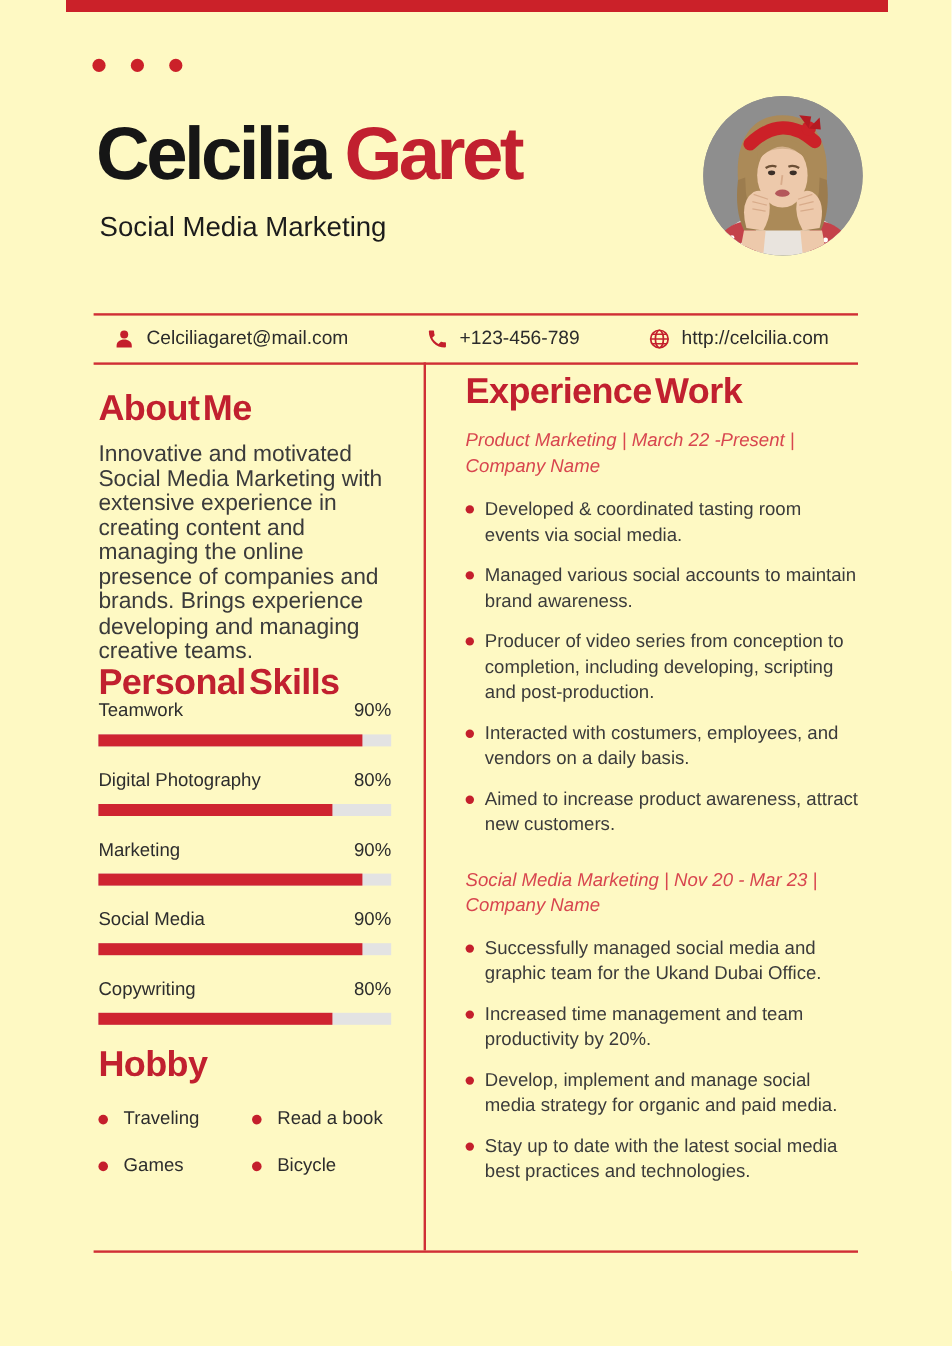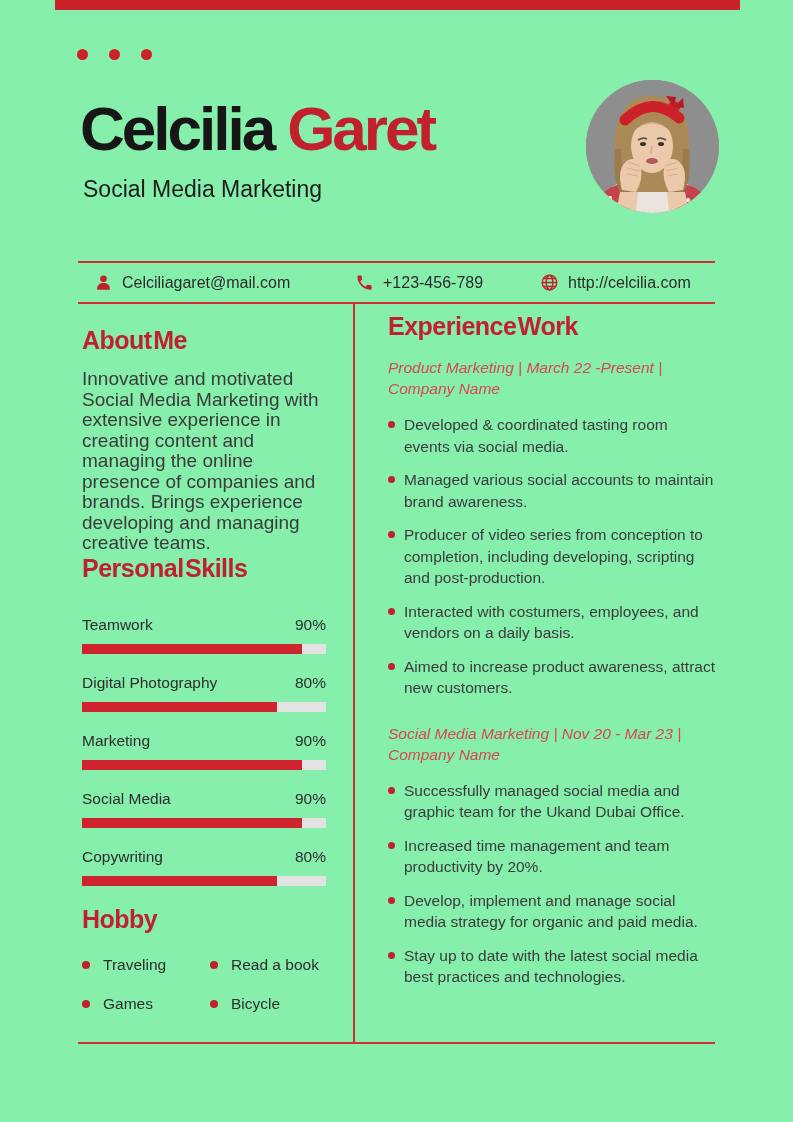--- a/index.html
+++ b/index.html
@@ -1,17 +1,17 @@
 <!DOCTYPE html>
 <html><head>
 <meta charset="utf-8">
 <style>
   html,body { margin:0; padding:0; background:#ffffff; }
   .page {
-    position:relative; width:793px; height:1122px; background:#86efac;
+    position:relative; width:793px; height:1122px; background:#fef9c3;
     font-family:"Liberation Sans","DejaVu Sans",sans-serif; overflow:hidden;
   }
   
   .top-bar { position:absolute; left:55px; top:0; width:685px; height:10px; background:#cb2129; }
   .dots { position:absolute; left:77px; top:49px; display:flex; gap:21px; }
   .dot { width:11px; height:11px; border-radius:50%; background:#cb2129; }
 
   
   .name { position:absolute; left:80px; top:98px; font-size:62px; line-height:62px;
           font-weight:800; letter-spacing:-3px; color:#161616; white-space:nowrap; }
@@ -29,26 +29,26 @@
   .cicon { display:flex; align-items:center; }
 
   
   .divider-v { position:absolute; left:353px; top:302px; width:2px; height:740px; background:#d02f35; }
   .bottom-line { position:absolute; left:78px; top:1042px; width:637px; height:2px; background:#d02f35; }
 
   
   .left-col { position:absolute; left:82px; top:326px; width:244px; }
   .right-col { position:absolute; left:388px; top:312px; width:328px; }
 
-  h2.section { font-size:25px; line-height:29px; font-weight:800; color:#c1202f;
+  h2.section { font-size:30px; line-height:29px; font-weight:800; color:#c1202f;
                letter-spacing:-0.5px; word-spacing:-5px; margin:0; }
   .about-body { margin-top:14px; font-size:19px; line-height:20.5px; color:#3b3b3b; }
 
   .skills-title { margin-top:20px; }
-  .skills-list { margin-top:32px; }
+  .skills-list { margin-top:0; }
   .skill { margin-bottom:19px; }
   .skill-row { display:flex; justify-content:space-between; font-size:15.5px; color:#2d2d2d; line-height:20px; }
   .skill-track { margin-top:9px; height:10px; background:#e3e3e3; }
   .skill-fill { height:100%; background:#cf2430; }
 
   .hobby-title { margin-top:12px; }
   .hobby-grid { margin-top:22px; display:grid; grid-template-columns:128px 1fr; row-gap:21px; }
   .hobby-item { display:flex; align-items:center; gap:13px; font-size:15.5px; color:#2d2d2d; }
   .hobby-dot { width:8px; height:8px; border-radius:50%; background:#c41f2c; flex:0 0 auto; }
 

